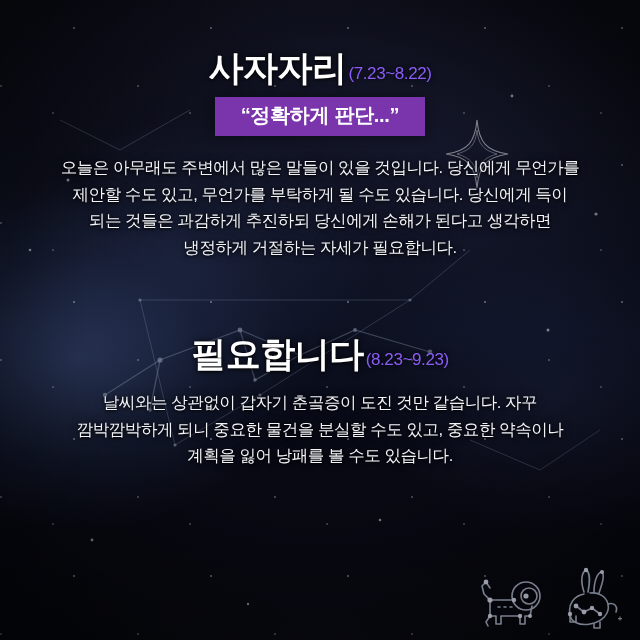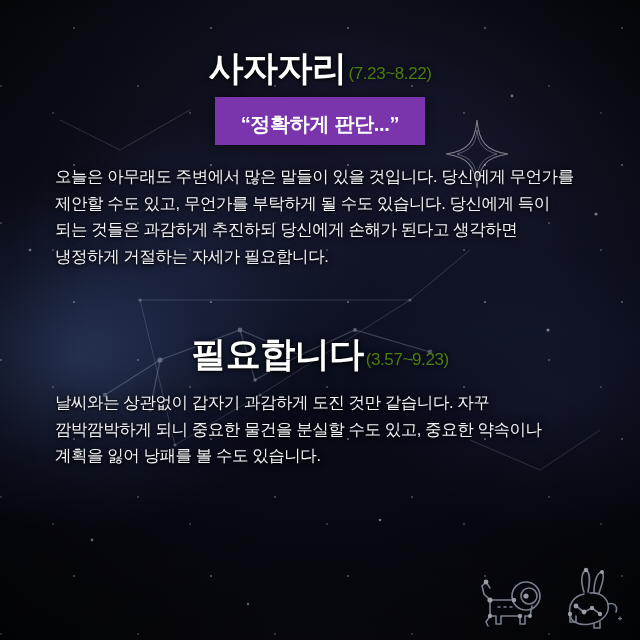--- a/index.html
+++ b/index.html
@@ -112,50 +112,50 @@
   .sign-name {
     font-size: 35px;
     font-weight: 700;
     color: #ffffff;
     letter-spacing: -0.5px;
     text-shadow: 0 0 6px rgba(0,0,0,.9), 0 1px 2px rgba(0,0,0,.8);
   }
   .sign-dates {
     font-size: 17px;
     font-weight: 400;
-    color: #4d7c0f;
+    color: #8b5cf6;
     letter-spacing: -0.4px;
     text-shadow: 0 0 5px rgba(0,0,0,.9);
     position: relative;
     top: -1px;
   }
 
   .quote-banner {
     display: inline-block;
     margin-top: 12px;
-    padding: 16px 26px 9px;
+    padding: 7px 26px 9px;
     background: #7a35ad;
     color: #ffffff;
     font-size: 20px;
     font-weight: 700;
     letter-spacing: -0.3px;
     line-height: 1.15;
     white-space: nowrap;
     box-shadow: 0 0 10px rgba(0,0,0,.45);
   }
 
   .body-text {
     margin: 18px auto 0;
     width: 530px;
     color: #f2f4f8;
     font-size: 16.5px;
     font-weight: 400;
     line-height: 1.62;
     letter-spacing: -0.45px;
-    text-align: left;
+    text-align: center;
     text-shadow: 0 1px 3px rgba(0,0,0,.95), 0 0 8px rgba(0,0,0,.8);
     word-break: keep-all;
   }
 
   
   .sparkle {
     position: absolute;
     z-index: 4;
     pointer-events: none;
   }
@@ -235,23 +235,23 @@
         <span class="sign-name">사자자리</span>
         <span class="sign-dates">(7.23~8.22)</span>
       </div>
       <div class="quote-banner">“정확하게 판단...”</div>
       <p class="body-text">오늘은 아무래도 주변에서 많은 말들이 있을 것입니다. 당신에게 무언가를 제안할 수도 있고, 무언가를 부탁하게 될 수도 있습니다. 당신에게 득이 되는 것들은 과감하게 추진하되 당신에게 손해가 된다고 생각하면 냉정하게 거절하는 자세가 필요합니다.</p>
     </section>
 
     <section class="sign-block virgo">
       <div class="sign-heading">
         <span class="sign-name">필요합니다</span>
-        <span class="sign-dates">(3.57~9.23)</span>
+        <span class="sign-dates">(8.23~9.23)</span>
       </div>
-      <p class="body-text">날씨와는 상관없이 갑자기 과감하게 도진 것만 같습니다. 자꾸 깜박깜박하게 되니 중요한 물건을 분실할 수도 있고, 중요한 약속이나 계획을 잃어 낭패를 볼 수도 있습니다.</p>
+      <p class="body-text">날씨와는 상관없이 갑자기 춘곸증이 도진 것만 같습니다. 자꾸 깜박깜박하게 되니 중요한 물건을 분실할 수도 있고, 중요한 약속이나 계획을 잃어 낭패를 볼 수도 있습니다.</p>
     </section>
 
   </div>
 
   <div class="zodiac-icons">
 
     <svg width="76" height="68" viewBox="0 0 76 68">
       <g fill="none" stroke="#b8c0d4" stroke-width="1.6" stroke-linecap="round" stroke-linejoin="round" opacity="0.9">
 
         <path d="M16 34 L16 50 L22 50 L22 58 L27 58 L27 50 L46 50 L46 58 L51 58 L51 50 L56 50"></path>

